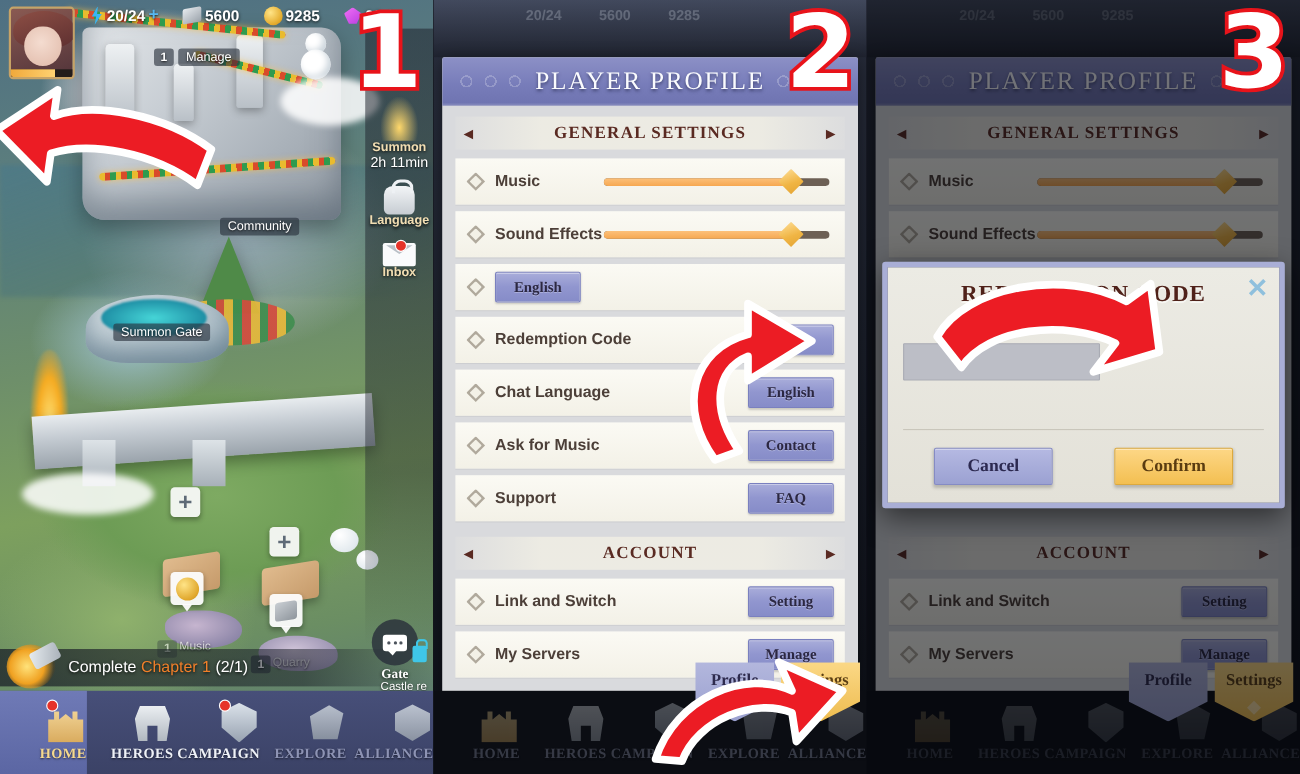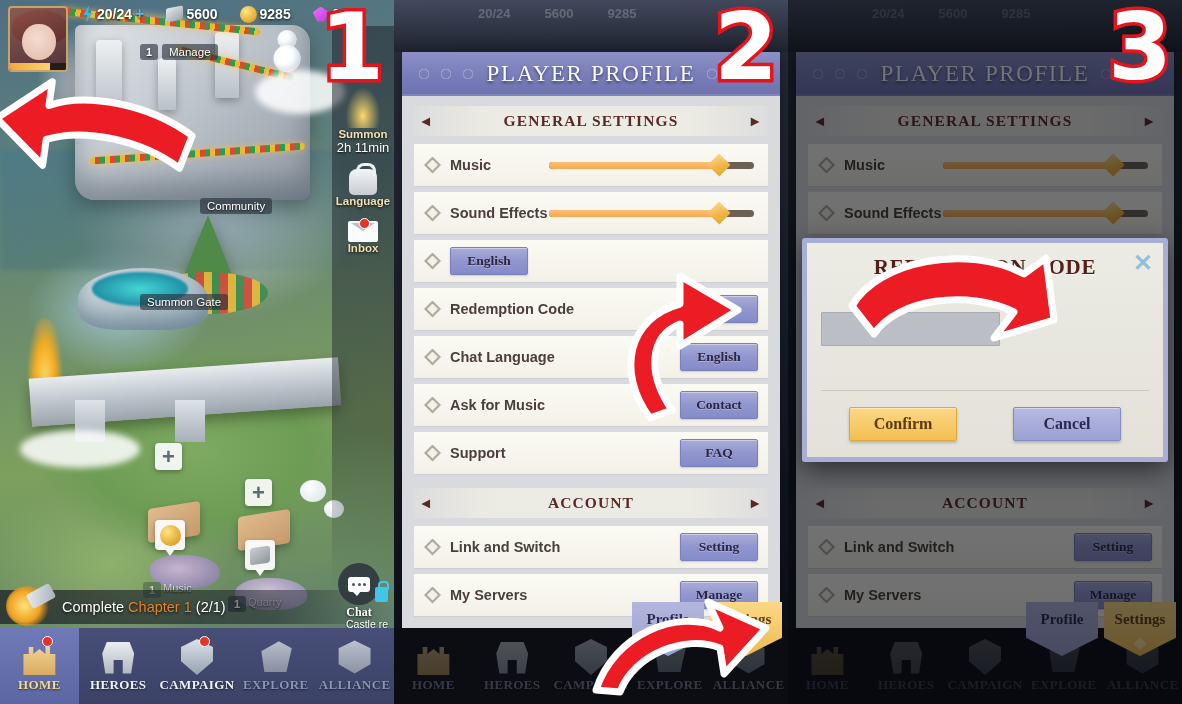--- a/index.html
+++ b/index.html
@@ -141,21 +141,21 @@
   .coin-ico { width: 21px; height: 21px; border-radius: 50%; background: radial-gradient(circle at 35% 32%, #ffe487, #e0a72c 70%, #b9851c); }
   .stone-ico { width: 20px; height: 17px; background: linear-gradient(150deg,#c9ced3,#8e959c); border-radius: 3px; transform: skewY(-8deg); }
 
   .map-label {
     position: absolute; color: #fff; font-size: 11.5px;
     background: rgba(38,46,58,.62); padding: 2px 7px; border-radius: 3px;
     text-shadow: 0 1px 2px rgba(0,0,0,.8); white-space: nowrap;
   }
   .lbl-castle { left: 162px; top: 44px; }
   .lbl-community { left: 200px; top: 198px; }
-  .lbl-summongate { left: 103px; top: 294px; margin-left: 37px; }
+  .lbl-summongate { left: 103px; top: 294px; }
   .lvl-badge {
     position: absolute; color: #fff; font-size: 11px; font-weight: bold;
     background: rgba(38,46,58,.62); padding: 2px 6px; border-radius: 3px;
     text-shadow: 0 1px 2px rgba(0,0,0,.8);
   }
   .lb-castle { left: 140px; top: 44px; }
   .lb-mine { left: 143px; top: 582px; }
   .lb-quarry { left: 228px; top: 596px; }
   .faint-label {
     position: absolute; color: rgba(255,255,255,.72); font-size: 11px;
@@ -237,21 +237,21 @@
   .chat-label { color: #fff; font-size: 12px; font-weight: bold; font-family: "Liberation Serif", serif; text-shadow: 0 1px 3px rgba(0,0,0,.9); }
   .lock-ico { position: absolute; right: -8px; bottom: 18px; width: 13px; height: 15px; background: #3fc6e8; border-radius: 2px; }
   .lock-ico::before { content:""; position:absolute; left:3px; top:-6px; width:7px; height:7px; border:2px solid #3fc6e8; border-bottom:none; border-radius:4px 4px 0 0; }
   .castle-re { position: absolute; right: 6px; bottom: 74px; color: #fff; font-size: 10.5px; text-shadow: 0 1px 2px rgba(0,0,0,.85); z-index: 30; }
 
   .bottom-nav {
     position: absolute; left: 0; bottom: 0; width: 100%; height: 76px;
     background: linear-gradient(180deg,#474f79,#3b4266);
     display: flex; z-index: 40;
   }
-  .nav-item { flex: 1; display: flex; flex-direction: column; align-items: center; justify-content: center; gap: 2px; position: relative; }
+  .nav-item { flex: 1; display: flex; flex-direction: column; align-items: flex-end; justify-content: center; gap: 2px; position: relative; }
   .nav-item.active { background: linear-gradient(180deg,#6f7ab6,#5b66a3); }
   .nav-label { font-family: "Liberation Serif", serif; font-size: 13px; font-weight: bold; letter-spacing: .4px; }
   .nav-item.active .nav-label { color: #f5d98e; text-shadow: 0 1px 2px rgba(0,0,0,.6); }
   .nav-item .nav-label { color: #eef1f7; text-shadow: 0 1px 2px rgba(0,0,0,.6); }
   .nav-item.dim .nav-label { color: #8d93b4; }
   .nav-ico { width: 38px; height: 36px; }
   .ico-home { background: linear-gradient(180deg,#f6dca2,#d9ab5e); clip-path: polygon(8% 100%,8% 42%,22% 42%,22% 22%,34% 22%,34% 42%,50% 28%,66% 42%,66% 22%,78% 22%,78% 42%,92% 42%,92% 100%); }
   .ico-helm { background: linear-gradient(180deg,#f0f3f6,#aeb6be); clip-path: polygon(20% 8%,80% 8%,92% 40%,84% 96%,62% 96%,62% 58%,38% 58%,38% 96%,16% 96%,8% 40%); }
   .ico-camp { background: linear-gradient(180deg,#dbe2ea,#97a2b0); clip-path: polygon(50% 0,92% 22%,92% 62%,50% 100%,8% 62%,8% 22%); }
   .ico-explore { background: linear-gradient(180deg,#cfd6de,#8e97a2); clip-path: polygon(12% 34%,58% 6%,92% 26%,78% 92%,20% 92%); opacity: .85; }
@@ -516,21 +516,21 @@
     <div class="quest-orb"></div>
 
     <div class="chat-btn">
       <div class="chat-circle">
         <div class="chat-bubble">
             <i></i>
             <i></i>
             <i></i>
           </div>
       </div>
-      <div class="chat-label">Chat</div>
+      <div class="chat-label">Gate</div>
       <div class="lock-ico"></div>
     </div>
     <div class="castle-re">Castle re</div>
 
     <div class="bottom-nav">
       <div class="nav-item active">
         <div class="nav-ico ico-home"></div>
         <div class="nav-label">HOME</div>
         <div class="nav-dot"></div>
       </div>
@@ -783,22 +783,22 @@
     </div>
 
     <div class="dimmer"></div>
 
     <div class="modal">
       <div class="modal-title">REDEMPTION CODE</div>
       <div class="modal-close">✕</div>
       <input class="modal-input" type="text" placeholder="" style="">
       <div class="modal-divider"></div>
       <div class="modal-actions">
+        <div class="mbtn mbtn-cancel">Cancel</div>
         <div class="mbtn mbtn-confirm">Confirm</div>
-        <div class="mbtn mbtn-cancel">Cancel</div>
       </div>
     </div>
 
     <svg class="arrow-svg" style="left:60px;top:250px;z-index:70;" width="230" height="120" viewBox="0 0 230 120">
       <path d="M4 56 C30 10 120 -6 176 24 L198 8 L206 70 L146 88 L166 62 C120 40 50 48 26 84 Z" fill="#ec1c24" stroke="#ffffff" stroke-width="7" stroke-linejoin="round"></path>
     </svg>
 
     <div class="step-badge">3</div>
   </div>
 

